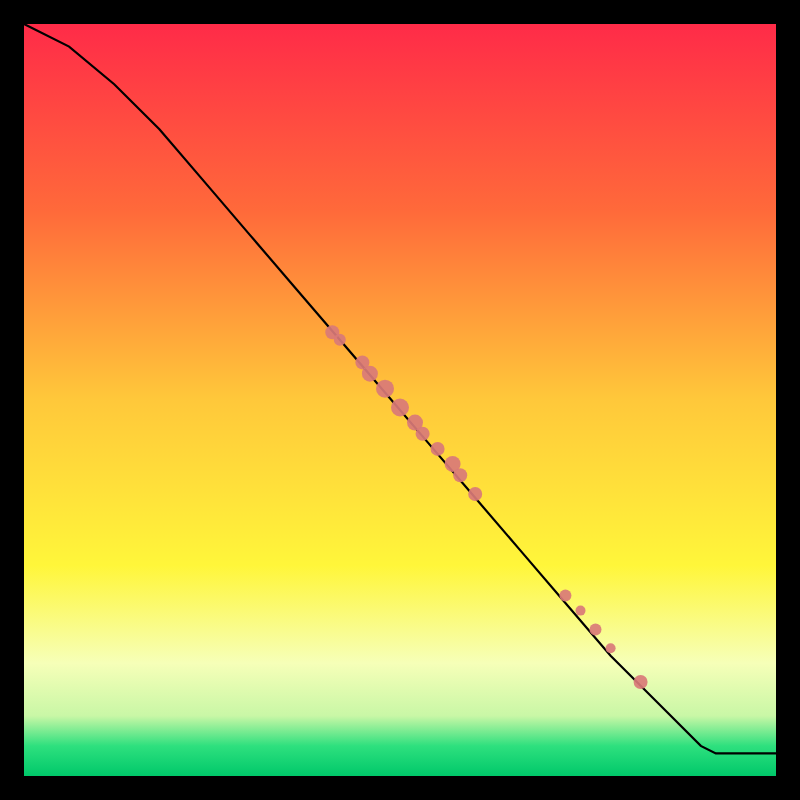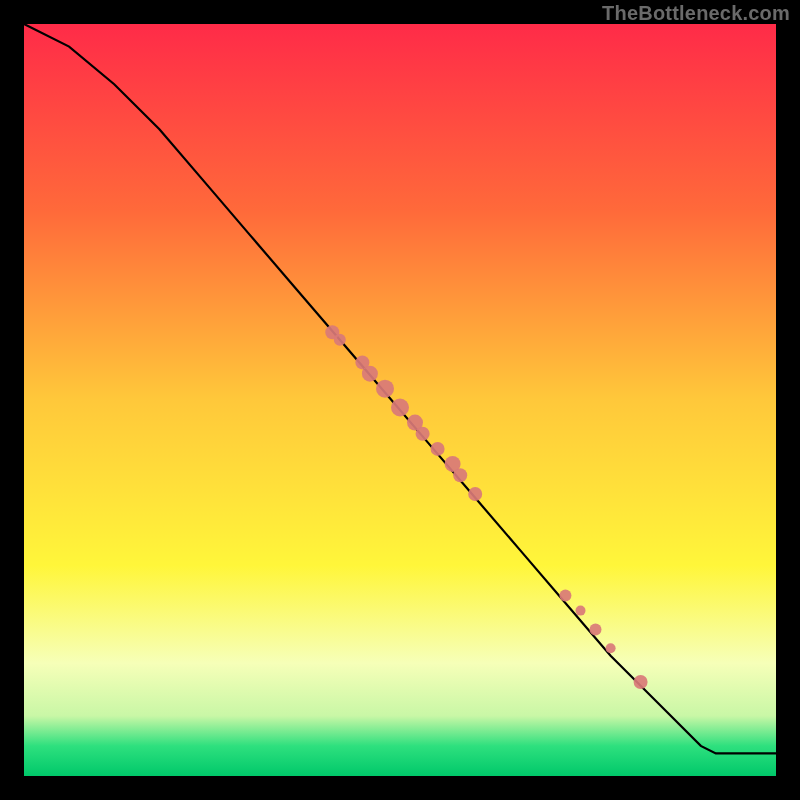--- a/index.html
+++ b/index.html
@@ -78,14 +78,13 @@
         <circle cx="610.6" cy="648.2" r="5" fill="#d97a78" fill-opacity="0.92"></circle>
         <circle cx="640.6" cy="682.0" r="7" fill="#d97a78" fill-opacity="0.92"></circle>
       </g>
 
     <rect x="0" y="0" width="800" height="24" fill="#000000"></rect>
     <rect x="0" y="776" width="800" height="24" fill="#000000"></rect>
     <rect x="0" y="0" width="24" height="800" fill="#000000"></rect>
     <rect x="776" y="0" width="24" height="800" fill="#000000"></rect>
   </svg>
 
-  <div class="watermark">TheBottleneck.com</div>
 </div>
 
 </body></html>

